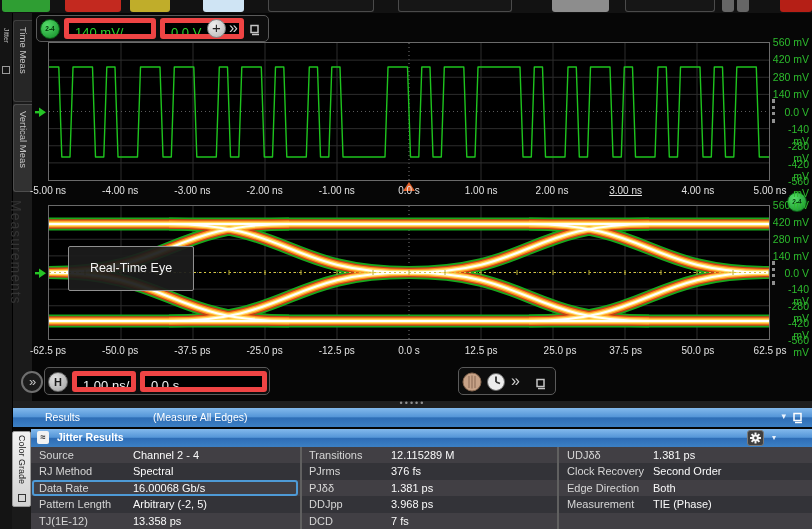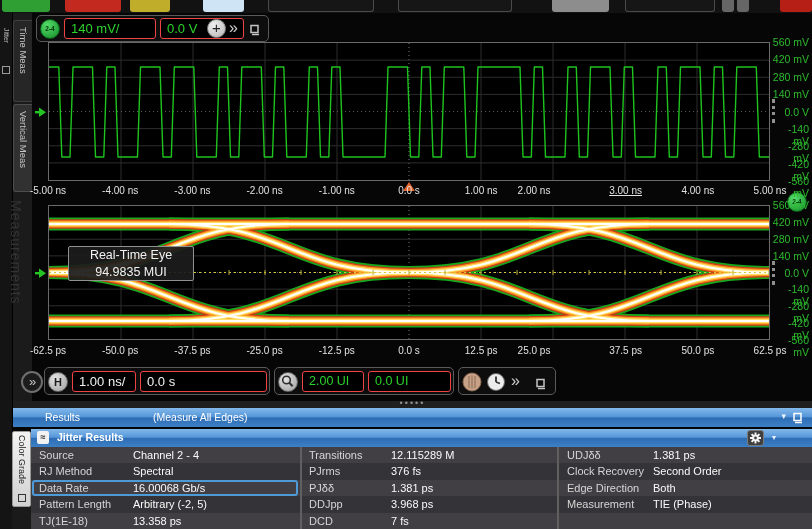--- a/index.html
+++ b/index.html
@@ -38,21 +38,21 @@
   #watermark{position:absolute;left:8px;top:200px;height:196px;color:#343434;font-size:14px;letter-spacing:1px;}
 
   
   .tgroup{position:absolute;background:#0d0d0d;border:1px solid #5a5a5a;border-radius:5px;}
   #ch-toolbar{left:36px;top:15px;width:233px;height:27px;}
   .gbadge{width:20px;height:20px;border-radius:50%;
           background:radial-gradient(circle at 35% 30%,#55dd6a,#128a26);
           border:1px solid #0a5b16;color:#03330a;font-size:6.5px;font-weight:bold;
           text-align:center;line-height:18px;}
   #ch-badge{position:absolute;left:3px;top:3px;}
-  .field{position:absolute;height:21px;background:#000;border:1px solid #ef4444;border-radius:3px;
+  .field{position:absolute;height:21px;background:#000;border:5px solid #ef4444;border-radius:3px;
          padding-left:6px;line-height:19px;white-space:nowrap;overflow:hidden;}
   .green{color:#2bd32b;font-size:13px;}
   .white{color:#f2f2f2;font-size:13px;}
   #vscale{left:27px;top:2px;width:92px;}
   #voffset{left:123px;top:2px;width:84px;}
   #add-btn{position:absolute;left:170px;top:3px;width:19px;height:19px;border-radius:50%;
            background:radial-gradient(circle at 35% 30%,#f0f0f0,#b3b3b3);border:1px solid #888;
            color:#222;font-size:15px;line-height:16px;text-align:center;}
   .chev{position:absolute;color:#cfcfcf;font-size:16px;line-height:20px;}
   #chev1{left:192px;top:2px;}
@@ -67,21 +67,21 @@
   .xlab{position:absolute;width:64px;text-align:center;color:#e2e2e2;font-size:10px;}
   .trig{position:absolute;left:35px;}
   #trig1{top:104px;} #trig2{top:265px;}
   .dots{position:absolute;left:772px;width:0;height:24px;border-left:3px dotted #909090;}
   #dots1{top:99px;} #dots2{top:261px;}
   #tref1{position:absolute;left:403px;top:182px;width:0;height:0;
          border-left:6px solid transparent;border-right:6px solid transparent;border-bottom:9px solid #e2622b;}
   #eye-badge{position:absolute;left:787px;top:192px;}
   #eye-ann{position:absolute;left:68px;top:246px;width:126px;background:rgba(28,28,28,.93);
            border:1px solid #909090;border-radius:2px;color:#f2f2f2;font-size:12.5px;
-           line-height:16.5px;text-align:center;padding:0 2px;z-index:5;}
+           line-height:16.5px;text-align:center;padding:13px 2px;z-index:5;}
 
   
   #h-expand{position:absolute;left:21px;top:371px;width:22px;height:22px;border-radius:50%;
             border:2px solid #6f6f6f;background:#1c1c1c;color:#c8c8c8;font-size:13px;
             line-height:17px;text-align:center;letter-spacing:-1px;}
   #hgroup{left:44px;top:367px;width:226px;height:28px;}
   .cbadge{position:absolute;width:20px;height:20px;border-radius:50%;
           background:radial-gradient(circle at 35% 30%,#e4e4e4,#9f9f9f);border:1px solid #666;
           color:#1d1d1d;font-weight:bold;font-size:11px;text-align:center;line-height:19px;}
   #h-badge{left:3px;top:4px;}
@@ -300,45 +300,34 @@
         <line x1="540" y1="64" x2="540" y2="69" stroke="#b6aa30" stroke-width="1"></line>
         <line x1="576" y1="64" x2="576" y2="69" stroke="#b6aa30" stroke-width="1"></line>
         <line x1="612" y1="64" x2="612" y2="69" stroke="#b6aa30" stroke-width="1"></line>
         <line x1="648" y1="64" x2="648" y2="69" stroke="#b6aa30" stroke-width="1"></line>
         <line x1="684" y1="64" x2="684" y2="69" stroke="#b6aa30" stroke-width="1"></line>
         <line x1="720" y1="64" x2="720" y2="69" stroke="#b6aa30" stroke-width="1"></line>
       </svg>
   </div>
   <div id="eye-ann">
     <div>Real-Time Eye</div>
-    <div>94.9835 MUI</div>
   </div>
   <span class="trig" id="trig2">
     <svg width="12" height="12">
         <rect x="0" y="5" width="5" height="2.4" fill="#25c425"></rect>
         <polygon points="4,1.5 11,6.2 4,10.9" fill="#25c425"></polygon>
       </svg>
   </span>
   <div class="dots" id="dots2"></div>
 
   <div id="h-expand">»</div>
   <div class="tgroup" id="hgroup">
     <div class="cbadge" id="h-badge">H</div>
     <div class="field white" id="tscale">1.00 ns/</div>
     <div class="field white" id="tpos">0.0 s</div>
-  </div>
-  <div class="tgroup" id="zgroup">
-    <div class="cbadge" id="z-badge">
-      <svg width="18" height="18">
-          <circle cx="7.5" cy="7" r="3.8" fill="none" stroke="#2e2e2e" stroke-width="1.6"></circle>
-          <line x1="10.3" y1="9.8" x2="13.6" y2="13.2" stroke="#2e2e2e" stroke-width="2"></line>
-        </svg>
-    </div>
-    <div class="field green" id="uiscale">2.00 UI</div>
-    <div class="field green" id="uipos">0.0 UI</div>
   </div>
   <div class="tgroup" id="bgroup">
     <span id="knob-btn">
       <svg width="20" height="20">
           <circle cx="10" cy="10" r="9" fill="#c7a287" stroke="#8a6a52"></circle>
           <line x1="7" y1="4" x2="7" y2="16" stroke="rgba(90,60,40,.55)"></line>
           <line x1="10" y1="3.5" x2="10" y2="16.5" stroke="rgba(90,60,40,.55)"></line>
           <line x1="13" y1="4" x2="13" y2="16" stroke="rgba(90,60,40,.55)"></line>
         </svg>
     </span>
@@ -409,21 +398,21 @@
       <div class="tdiv" style="left: 269px;"></div>
       <div class="tdiv" style="left: 526px;"></div>
       <div class="tcell tlabel" style="left: 8px; top: 0px;">Source</div>
       <div class="tcell tvalue" style="left: 102px; top: 0px;">Channel 2 - 4</div>
       <div class="tcell tlabel" style="left: 8px; top: 16.4px;">RJ Method</div>
       <div class="tcell tvalue" style="left: 102px; top: 16.4px;">Spectral</div>
       <div class="tcell tlabel" style="left: 8px; top: 32.8px;">Data Rate</div>
       <div class="tcell tvalue" style="left: 102px; top: 32.8px;">16.00068 Gb/s</div>
       <div class="tcell tlabel" style="left: 8px; top: 49.2px;">Pattern Length</div>
       <div class="tcell tvalue" style="left: 102px; top: 49.2px;">Arbitrary (-2, 5)</div>
-      <div class="tcell tlabel" style="left: 8px; top: 65.6px;">TJ(1E-18)</div>
+      <div class="tcell tlabel" style="left: 8px; top: 65.6px;">TJ(1E-12)</div>
       <div class="tcell tvalue" style="left: 102px; top: 65.6px;">13.358 ps</div>
       <div class="tcell tlabel" style="left: 278px; top: 0px;">Transitions</div>
       <div class="tcell tvalue" style="left: 360px; top: 0px;">12.115289 M</div>
       <div class="tcell tlabel" style="left: 278px; top: 16.4px;">PJrms</div>
       <div class="tcell tvalue" style="left: 360px; top: 16.4px;">376 fs</div>
       <div class="tcell tlabel" style="left: 278px; top: 32.8px;">PJδδ</div>
       <div class="tcell tvalue" style="left: 360px; top: 32.8px;">1.381 ps</div>
       <div class="tcell tlabel" style="left: 278px; top: 49.2px;">DDJpp</div>
       <div class="tcell tvalue" style="left: 360px; top: 49.2px;">3.968 ps</div>
       <div class="tcell tlabel" style="left: 278px; top: 65.6px;">DCD</div>
@@ -457,28 +446,28 @@
     <div class="ylab" style="top: 300.25px;">-280 mV</div>
     <div class="ylab" style="top: 317.125px;">-420 mV</div>
     <div class="ylab" style="top: 334px;">-560 mV</div>
     <div class="xlab" style="left: 16px; top: 185px;">-5.00 ns</div>
     <div class="xlab" style="left: 88.2px; top: 185px;">-4.00 ns</div>
     <div class="xlab" style="left: 160.4px; top: 185px;">-3.00 ns</div>
     <div class="xlab" style="left: 232.6px; top: 185px;">-2.00 ns</div>
     <div class="xlab" style="left: 304.8px; top: 185px;">-1.00 ns</div>
     <div class="xlab" style="left: 377px; top: 185px;">0.0 s</div>
     <div class="xlab" style="left: 449.2px; top: 185px;">1.00 ns</div>
-    <div class="xlab" style="left: 502px; top: 185px;">2.00 ns</div>
+    <div class="xlab" style="left: 520px; top: 185px;">2.00 ns</div>
     <div class="xlab" style="left: 593.6px; top: 185px; text-decoration: underline;">3.00 ns</div>
     <div class="xlab" style="left: 665.8px; top: 185px;">4.00 ns</div>
     <div class="xlab" style="left: 738px; top: 185px;">5.00 ns</div>
     <div class="xlab" style="left: 16px; top: 345px;">-62.5 ps</div>
     <div class="xlab" style="left: 88.2px; top: 345px;">-50.0 ps</div>
     <div class="xlab" style="left: 160.4px; top: 345px;">-37.5 ps</div>
     <div class="xlab" style="left: 232.6px; top: 345px;">-25.0 ps</div>
     <div class="xlab" style="left: 304.8px; top: 345px;">-12.5 ps</div>
     <div class="xlab" style="left: 377px; top: 345px;">0.0 s</div>
     <div class="xlab" style="left: 449.2px; top: 345px;">12.5 ps</div>
-    <div class="xlab" style="left: 502px; top: 345px;">25.0 ps</div>
+    <div class="xlab" style="left: 528px; top: 345px;">25.0 ps</div>
     <div class="xlab" style="left: 593.6px; top: 345px;">37.5 ps</div>
     <div class="xlab" style="left: 665.8px; top: 345px;">50.0 ps</div>
     <div class="xlab" style="left: 738px; top: 345px;">62.5 ps</div>
   </div>
 
 </body></html>

